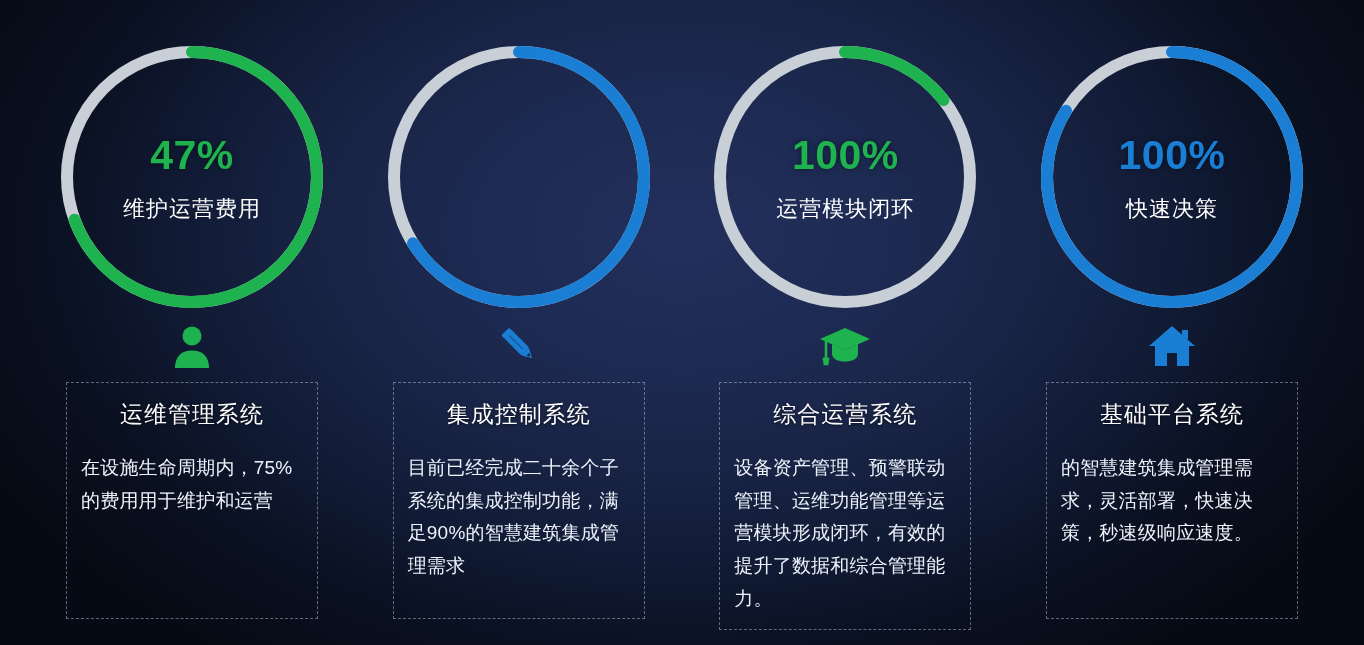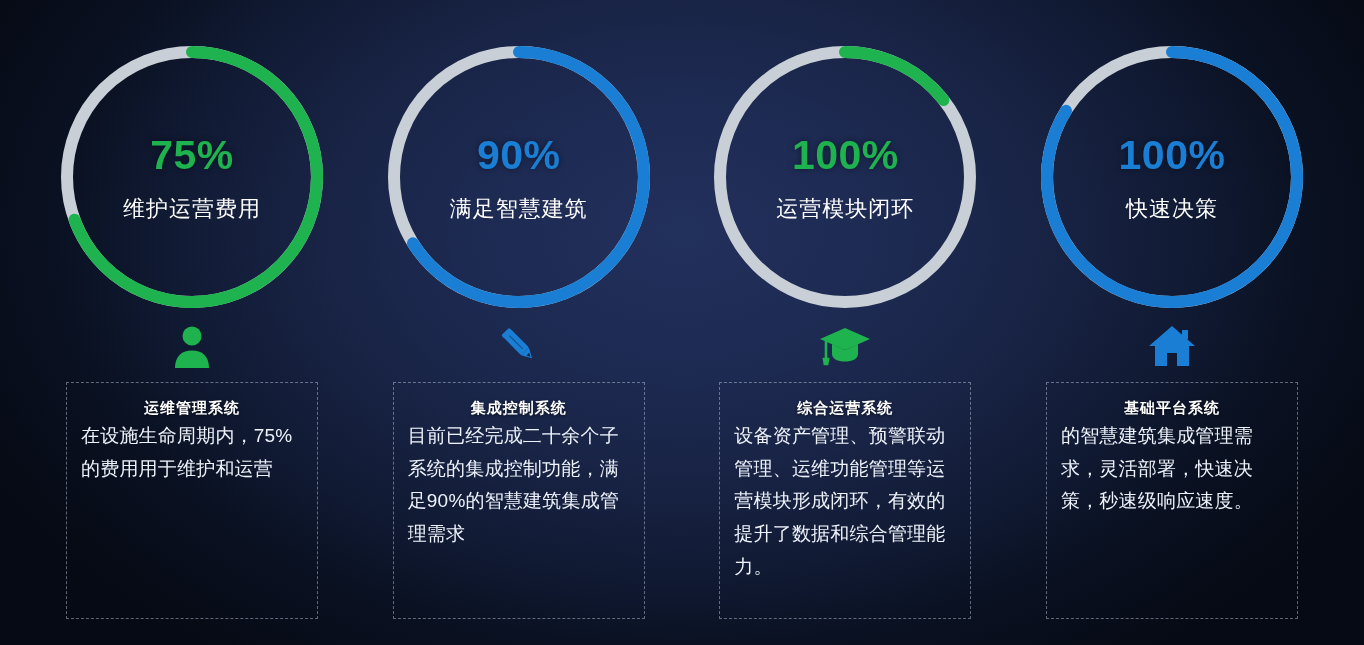--- a/index.html
+++ b/index.html
@@ -107,26 +107,26 @@
     width: 252px;
     min-height: 237px;
     margin-top: 4px;
     border: 1px dashed rgba(200,214,235,0.45);
     padding: 16px 14px 14px 14px;
     display: flex;
     flex-direction: column;
   }
 
   .info-title {
-    font-size: 15px;
-    font-weight: bold;
+    font-size: 23px;
+    font-weight: normal;
     color: #ffffff;
     text-align: center;
     letter-spacing: 1px;
-    margin-bottom: 2px;
+    margin-bottom: 22px;
     text-shadow: 0 1px 3px rgba(0,0,0,0.6);
   }
 
   .info-body {
     font-size: 19px;
     line-height: 1.72;
     color: #eef3fb;
     text-align: left;
     letter-spacing: 0.2px;
   }
@@ -141,21 +141,21 @@
 <div id="stage">
   <div class="cards">
 
     <div class="card accent-green">
       <div class="donut-wrap">
         <svg class="donut-svg" viewBox="0 0 262 262">
           <circle cx="131" cy="131" r="125" fill="none" stroke="#c9cfd6" stroke-width="12"></circle>
           <path id="arc1" fill="none" stroke="#1eb34e" stroke-width="12" stroke-linecap="round" d="M 131 6 A 125 125 0 1 1 13.538422401761466 173.7525179157086"></path>
         </svg>
         <div class="donut-center">
-          <span class="pct">75%</span>
+          <span class="pct">47%</span>
           <span class="donut-label">维护运营费用</span>
         </div>
       </div>
 
       <div class="icon-slot">
         <svg width="48" height="48" viewBox="0 0 48 48">
           <circle cx="24" cy="14" r="9.5" fill="#1eb34e"></circle>
           <path d="M7 46 C7 34 14 28.5 24 28.5 C34 28.5 41 34 41 46 Z" fill="#1eb34e"></path>
         </svg>
       </div>
@@ -165,24 +165,20 @@
         <div class="info-body">在设施生命周期内，75%的费用用于维护和运营</div>
       </div>
     </div>
 
     <div class="card accent-blue">
       <div class="donut-wrap">
         <svg class="donut-svg" viewBox="0 0 262 262">
           <circle cx="131" cy="131" r="125" fill="none" stroke="#c9cfd6" stroke-width="12"></circle>
           <path id="arc2" fill="none" stroke="#1a7fd4" stroke-width="12" stroke-linecap="round" d="M 131 6 A 125 125 0 1 1 24.99398798044676 197.23990802915063"></path>
         </svg>
-        <div class="donut-center">
-          <span class="pct">90%</span>
-          <span class="donut-label">满足智慧建筑</span>
-        </div>
       </div>
 
       <div class="icon-slot">
         <svg width="48" height="48" viewBox="0 0 48 48">
           <g transform="rotate(-45 24 24)">
             <rect x="19" y="6" width="11" height="26" rx="1.5" fill="#1a7fd4"></rect>
             <rect x="19" y="4" width="11" height="4" rx="1.5" fill="#1a7fd4"></rect>
             <path d="M19 32 L30 32 L24.5 42 Z" fill="#1a7fd4"></path>
             <path d="M22.6 36 L26.4 36 L24.5 39.6 Z" fill="#16233f"></path>
             <line x1="24.5" y1="10" x2="24.5" y2="29" stroke="#0f2a4d" stroke-width="1.2" opacity="0.5"></line>

